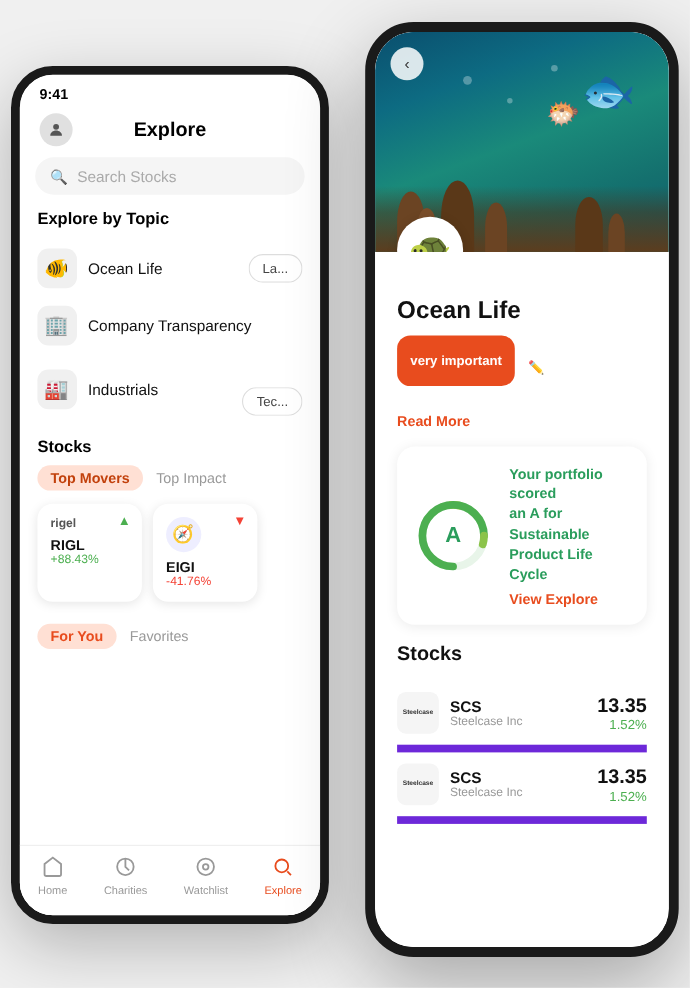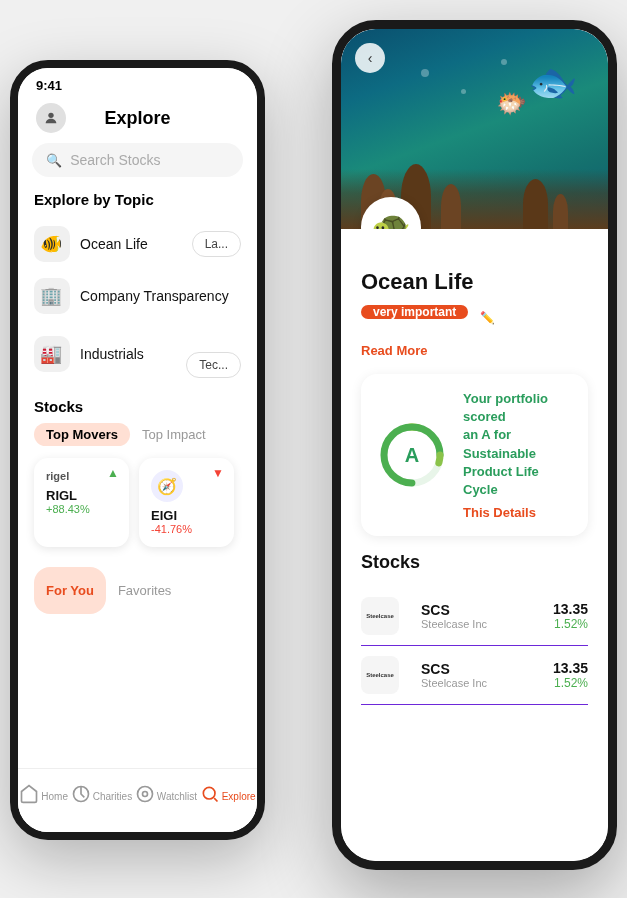--- a/index.html
+++ b/index.html
@@ -13,21 +13,21 @@
       justify-content: center;
       position: relative;
       overflow: hidden;
     }
 
     
     .phone-left {
       position: absolute;
       left: 10px;
       top: 60px;
-      width: 255px;
+      width: 289px;
       height: 780px;
       background: #fff;
       border-radius: 38px;
       box-shadow: 0 20px 60px rgba(0,0,0,0.25);
       overflow: hidden;
       border: 8px solid #1a1a1a;
       z-index: 1;
     }
 
     .phone-left .screen {
@@ -153,21 +153,21 @@
       margin-bottom: 12px;
       align-items: center;
     }
 
     .tab-active {
       background: #ffe0d4;
       border-radius: 16px;
       padding: 4px 12px;
       font-size: 13px;
       font-weight: 600;
-      color: #000000;
+      color: #c2410c;
     }
 
     .tab-inactive {
       font-size: 13px;
       color: #999;
     }
 
     .stock-cards {
       display: flex;
       gap: 10px;
@@ -241,21 +241,21 @@
 
     .charities-tabs {
       display: flex;
       gap: 12px;
       align-items: center;
     }
 
     .tab-active-salmon {
       background: #ffe0d4;
       border-radius: 16px;
-      padding: 16px 12px;
+      padding: 4px 12px;
       font-size: 13px;
       font-weight: 600;
       color: #e84c1e;
     }
 
     .bottom-nav {
       position: absolute;
       bottom: 0;
       left: 0;
       right: 0;
@@ -263,20 +263,21 @@
       background: #fff;
       display: flex;
       align-items: center;
       justify-content: space-around;
       border-top: 1px solid #eee;
       padding-bottom: 8px;
     }
 
     .nav-item {
       display: flex;
+      flex-direction: column;
       align-items: center;
       gap: 2px;
       font-size: 10px;
       color: #999;
     }
 
     .nav-item.active {
       color: #e84c1e;
     }
 
@@ -368,21 +369,21 @@
       font-size: 22px;
       font-weight: 700;
       color: #111;
       margin-bottom: 10px;
     }
 
     .importance-badge {
       background: #e84c1e;
       color: #fff;
       border-radius: 12px;
-      padding: 0 12px;
+      padding: 16px 12px;
       font-size: 12px;
       font-weight: 600;
       display: inline-flex;
       gap: 6px;
       margin-bottom: 12px;
     }
 
     .edit-icon {
       font-size: 12px;
       color: #999;
@@ -464,22 +465,22 @@
       font-size: 18px;
       font-weight: 700;
       color: #111;
       margin-bottom: 14px;
     }
 
     .stock-row {
       display: flex;
       align-items: center;
       padding: 10px 0;
-      border-bottom: 1px solid #6d28d9;
-      gap: 22px;
+      border-bottom: 7px solid #6d28d9;
+      gap: 10px;
     }
 
     .steelcase-logo {
       width: 38px;
       height: 38px;
       background: #f5f5f5;
       border-radius: 8px;
       display: flex;
       align-items: center;
       justify-content: center;
@@ -502,21 +503,21 @@
     .stock-name {
       font-size: 11px;
       color: #999;
     }
 
     .stock-price-col {
       text-align: right;
     }
 
     .price-value {
-      font-size: 14px;
+      font-size: 18px;
       font-weight: 600;
       color: #111;
     }
 
     .price-change-up {
       font-size: 12px;
       color: #4caf50;
       font-weight: 500;
     }
 
@@ -700,21 +701,21 @@
             <circle cx="35" cy="35" r="28" fill="none" stroke="#8bc34a" stroke-width="7" stroke-dasharray="18 176" stroke-dashoffset="-184" stroke-linecap="round"></circle>
           </svg>
           <div class="donut-label">A</div>
         </div>
         <div class="score-text">
           <p>
             <span>Your portfolio scored</span><br>
             <span style="color:#2a9d5c;font-weight:700;">an A for Sustainable</span><br>
             <span>Product Life Cycle</span>
           </p>
-          <span class="view-details">This Details</span>
+          <span class="view-details">View Explore</span>
         </div>
       </div>
 
       <div class="stocks-list-title">Stocks</div>
 
       <div class="stock-row">
         <div class="steelcase-logo">
           <span style="font-size:6px;text-align:center;line-height:1.2;">Steelcase</span>
         </div>
         <div class="stock-info">

